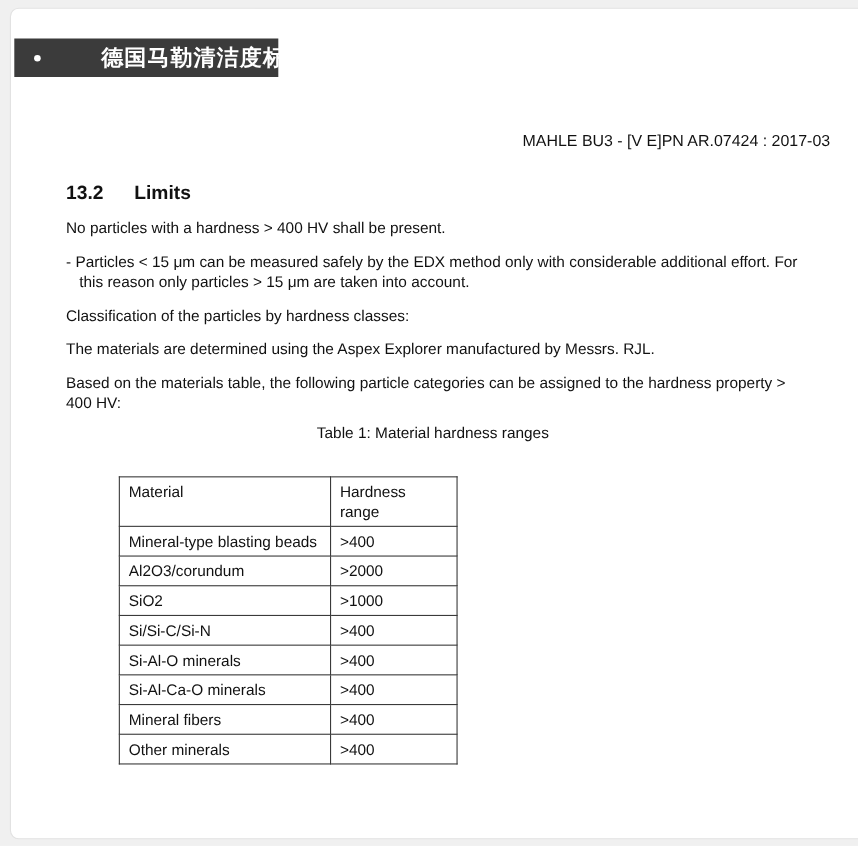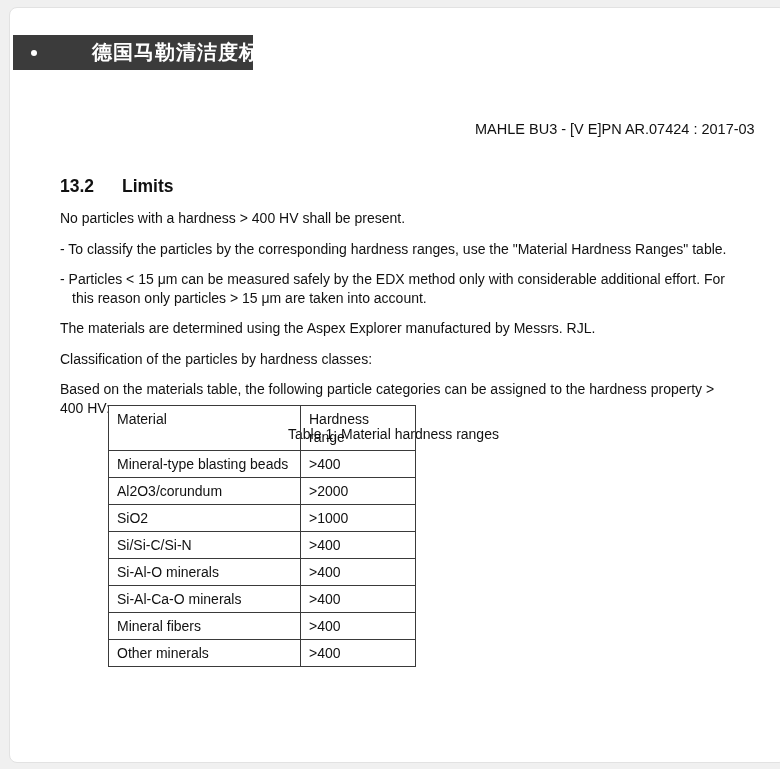--- a/index.html
+++ b/index.html
@@ -53,21 +53,21 @@
   .content {
     position: absolute;
     left: 60px; top: 165px;
     width: 667px;
   }
   .sec-head {
     font-size: 17.5px;
     font-weight: bold;
     margin: 0 0 10px 0;
   }
-  .sec-num { display: inline-block; width: 62px; margin-top: 11px; }
+  .sec-num { display: inline-block; width: 62px; }
   .content p.body {
     font-size: 14px;
     line-height: 18.5px;
     margin: 12px 0 4px 0;
   }
   .content p.hang {
     padding-left: 12px;
     text-indent: -12px;
   }
   .caption {
@@ -77,20 +77,21 @@
   }
   .tbl-wrap {
     position: absolute;
     left: 108px; top: 405px;
   }
   table.hardness {
     border-collapse: collapse;
     table-layout: fixed;
     width: 307px;
     font-size: 14px;
+    margin-top: 28px;
   }
   table.hardness th, table.hardness td {
     border: 1px solid #3a3a3a;
     text-align: left;
     font-weight: normal;
     vertical-align: top;
     padding: 4px 8px;
     line-height: 18px;
     overflow: hidden;
   }
@@ -106,24 +107,23 @@
 </div>
 
 <div class="doc-ref">MAHLE BU3 - [V E]PN AR.07424 : 2017-03</div>
 
 <div class="content">
   <div class="sec-head">
     <span class="sec-num">13.2</span><span>Limits</span>
   </div>
   <div id="paragraphs">
       <p class="body">No particles with a hardness &gt; 400 HV shall be present.</p>
-      <p class="body hang">- To classify the particles by the corresponding hardness ranges, use the "Material Hardness Ranges" table.</p>
       <p class="body hang">- Particles &lt; 15 μm can be measured safely by the EDX method only with considerable additional effort. For this reason only particles &gt; 15 μm are taken into account.</p>
+      <p class="body">Classification of the particles by hardness classes:</p>
       <p class="body">The materials are determined using the Aspex Explorer manufactured by Messrs. RJL.</p>
-      <p class="body">Classification of the particles by hardness classes:</p>
       <p class="body">Based on the materials table, the following particle categories can be assigned to the hardness property &gt; 400 HV:</p>
     </div>
   <div class="caption">Table 1: Material hardness ranges</div>
 </div>
 
 <div class="tbl-wrap">
   <table class="hardness">
     <colgroup>
       <col style="width:192px">
       <col style="width:115px">

